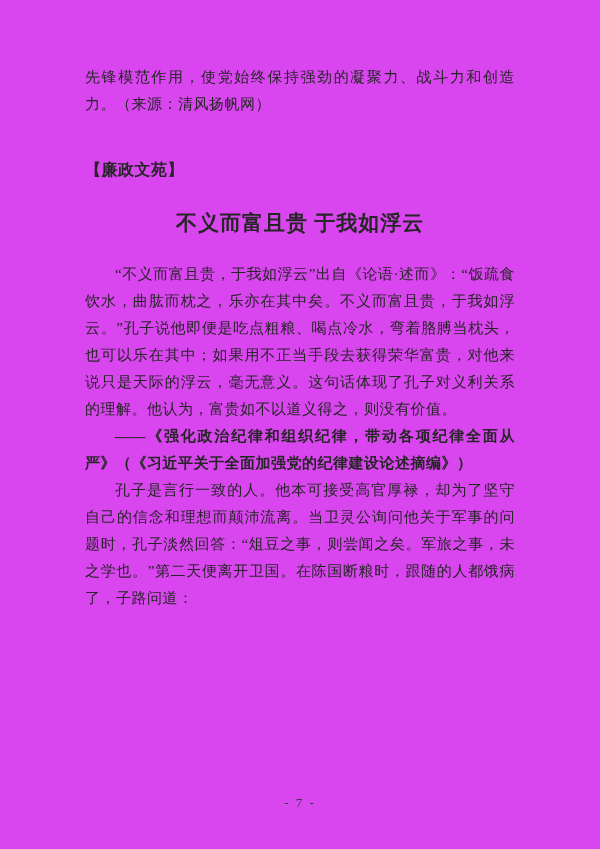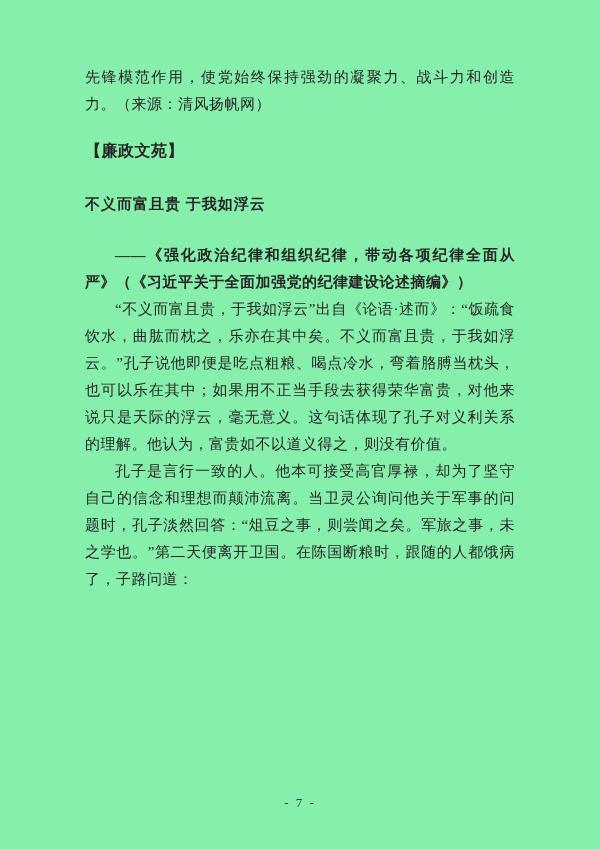--- a/index.html
+++ b/index.html
@@ -5,21 +5,21 @@
   html, body {
     margin: 0;
     padding: 0;
     background: #ffffff;
   }
   .page {
     position: relative;
     width: 600px;
     height: 849px;
     margin: 0 auto;
-    background: #86efac;
+    background: #d946ef;
     box-sizing: border-box;
     padding: 64px 85px 0 85px;
     font-family: "Liberation Serif", "DejaVu Serif", serif;
     color: #262626;
     overflow: hidden;
   }
   .body-text {
     font-size: 15px;
     line-height: 27px;
     letter-spacing: 0.5px;
@@ -32,26 +32,26 @@
     text-indent: 0;
   }
   .para {
     text-indent: 2em;
   }
   .section-heading {
     font-size: 16px;
     font-weight: bold;
     line-height: 27px;
     letter-spacing: 0.5px;
-    margin: 19px 0 0 0;
+    margin: 38px 0 0 0;
   }
   .article-title {
-    font-size: 15px;
+    font-size: 21px;
     font-weight: bold;
-    text-align: left;
+    text-align: center;
     letter-spacing: 1px;
     line-height: 27px;
     margin: 27px 0 24px 0;
   }
   .citation {
     font-weight: bold;
   }
   .page-footer {
     position: absolute;
     left: 0;
@@ -68,22 +68,22 @@
 
 <div class="page">
 
   <p class="body-text lead">先锋模范作用，使党始终保持强劲的凝聚力、战斗力和创造力。（来源：清风扬帆网）</p>
 
   <div class="section-heading">【廉政文苑】</div>
 
   <div class="article-title">不义而富且贵 于我如浮云</div>
 
 
+  <p class="body-text para">“不义而富且贵，于我如浮云”出自《论语·述而》：“饭疏食饮水，曲肱而枕之，乐亦在其中矣。不义而富且贵，于我如浮云。”孔子说他即便是吃点粗粮、喝点冷水，弯着胳膊当枕头，也可以乐在其中；如果用不正当手段去获得荣华富贵，对他来说只是天际的浮云，毫无意义。这句话体现了孔子对义利关系的理解。他认为，富贵如不以道义得之，则没有价值。</p>
+
   <p class="body-text para citation">——《强化政治纪律和组织纪律，带动各项纪律全面从严》（《习近平关于全面加强党的纪律建设论述摘编》）</p>
-
-  <p class="body-text para">“不义而富且贵，于我如浮云”出自《论语·述而》：“饭疏食饮水，曲肱而枕之，乐亦在其中矣。不义而富且贵，于我如浮云。”孔子说他即便是吃点粗粮、喝点冷水，弯着胳膊当枕头，也可以乐在其中；如果用不正当手段去获得荣华富贵，对他来说只是天际的浮云，毫无意义。这句话体现了孔子对义利关系的理解。他认为，富贵如不以道义得之，则没有价值。</p>
 
 
   <p class="body-text para">孔子是言行一致的人。他本可接受高官厚禄，却为了坚守自己的信念和理想而颠沛流离。当卫灵公询问他关于军事的问题时，孔子淡然回答：“俎豆之事，则尝闻之矣。军旅之事，未之学也。”第二天便离开卫国。在陈国断粮时，跟随的人都饿病了，子路问道：</p>
 
   <div class="page-footer">- 7 -</div>
 
 </div>
 
 </body></html>

